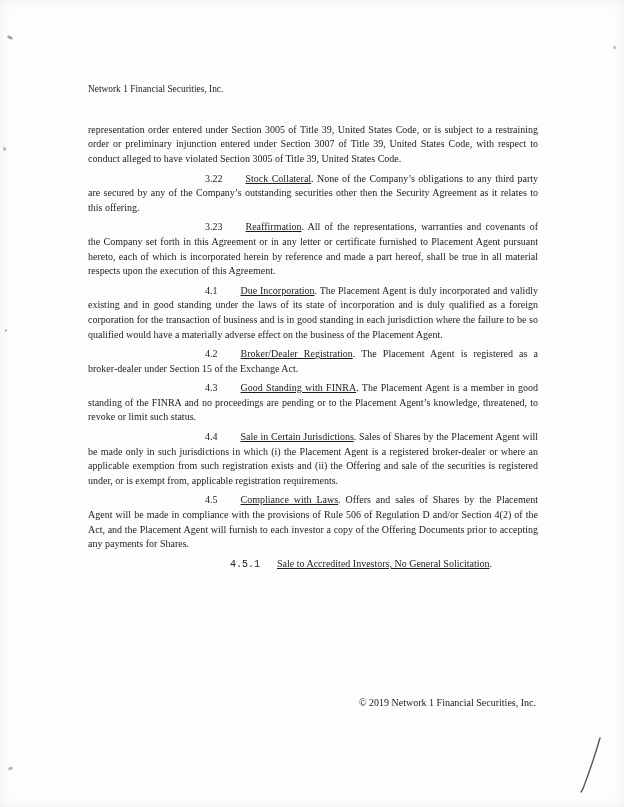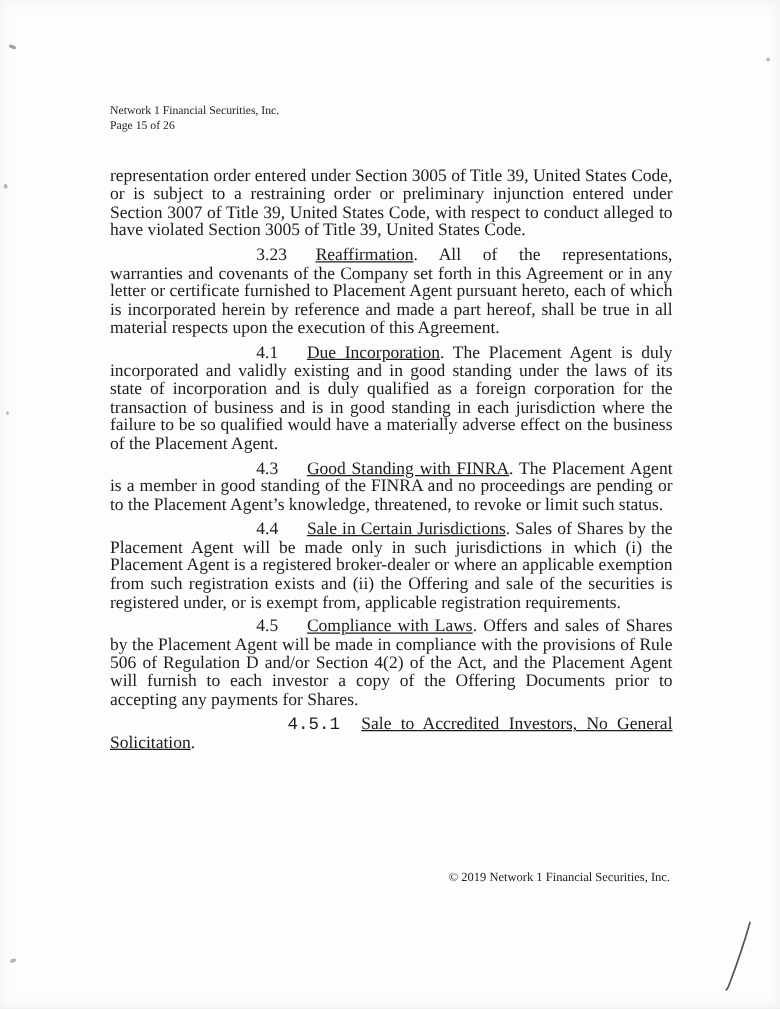--- a/index.html
+++ b/index.html
@@ -19,21 +19,21 @@
     left: 88px;
     top: 84px;
     width: 450px;
   }
   .doc-header {
     font-size: 9.4px;
     line-height: 11.8px;
     margin-bottom: 27px;
   }
   .para {
-    font-size: 14px;
+    font-size: 10px;
     line-height: 14.6px;
     text-align: justify;
     margin: 0 0 5px 0;
   }
   .sec-std  { text-indent: 117px; }
   .sec-main { text-indent: 9px; }
   .sec-sub  { text-indent: 142px; }
   .num { white-space: nowrap; }
   .sec-std  .num { margin-right: 23px; }
   .sec-main .num { margin-right: 7px; font-weight: bold; }
@@ -68,31 +68,32 @@
 </style>
 </head>
 <body>
 
 <div class="page">
 
   <div class="content">
 
     <div class="doc-header">
       <div>Network 1 Financial Securities, Inc.</div>
-      <div>Page 15 of 26</div>
     </div>
 
     <p class="para">representation order entered under Section 3005 of Title 39, United States Code, or is subject to a restraining order or preliminary injunction entered under Section 3007 of Title 39, United States Code, with respect to conduct alleged to have violated Section 3005 of Title 39, United States Code.</p>
 
+    <p class="para sec-std"><span class="num">3.22</span><span class="sec-title">Stock Collateral</span><span>. None of the Company’s obligations to any third party are secured by any of the Company’s outstanding securities other then the Security Agreement as it relates to this offering.</span></p>
 
     <p class="para sec-std"><span class="num">3.23</span><span class="sec-title">Reaffirmation</span><span>. All of the representations, warranties and covenants of the Company set forth in this Agreement or in any letter or certificate furnished to Placement Agent pursuant hereto, each of which is incorporated herein by reference and made a part hereof, shall be true in all material respects upon the execution of this Agreement.</span></p>
 
 
     <p class="para sec-std"><span class="num">4.1</span><span class="sec-title">Due Incorporation</span><span>. The Placement Agent is duly incorporated and validly existing and in good standing under the laws of its state of incorporation and is duly qualified as a foreign corporation for the transaction of business and is in good standing in each jurisdiction where the failure to be so qualified would have a materially adverse effect on the business of the Placement Agent.</span></p>
 
+    <p class="para sec-std"><span class="num">4.2</span><span class="sec-title">Broker/Dealer Registration</span><span>. The Placement Agent is registered as a broker-dealer under Section 15 of the Exchange Act.</span></p>
 
     <p class="para sec-std"><span class="num">4.3</span><span class="sec-title">Good Standing with FINRA</span><span>. The Placement Agent is a member in good standing of the FINRA and no proceedings are pending or to the Placement Agent’s knowledge, threatened, to revoke or limit such status.</span></p>
 
     <p class="para sec-std"><span class="num">4.4</span><span class="sec-title">Sale in Certain Jurisdictions</span><span>. Sales of Shares by the Placement Agent will be made only in such jurisdictions in which (i) the Placement Agent is a registered broker-dealer or where an applicable exemption from such registration exists and (ii) the Offering and sale of the securities is registered under, or is exempt from, applicable registration requirements.</span></p>
 
     <p class="para sec-std"><span class="num">4.5</span><span class="sec-title">Compliance with Laws</span><span>. Offers and sales of Shares by the Placement Agent will be made in compliance with the provisions of Rule 506 of Regulation D and/or Section 4(2) of the Act, and the Placement Agent will furnish to each investor a copy of the Offering Documents prior to accepting any payments for Shares.</span></p>
 
     <p class="para sec-sub"><span class="num">4.5.1</span><span class="sec-title">Sale to Accredited Investors, No General Solicitation</span><span>.</span></p>
 
   </div>

